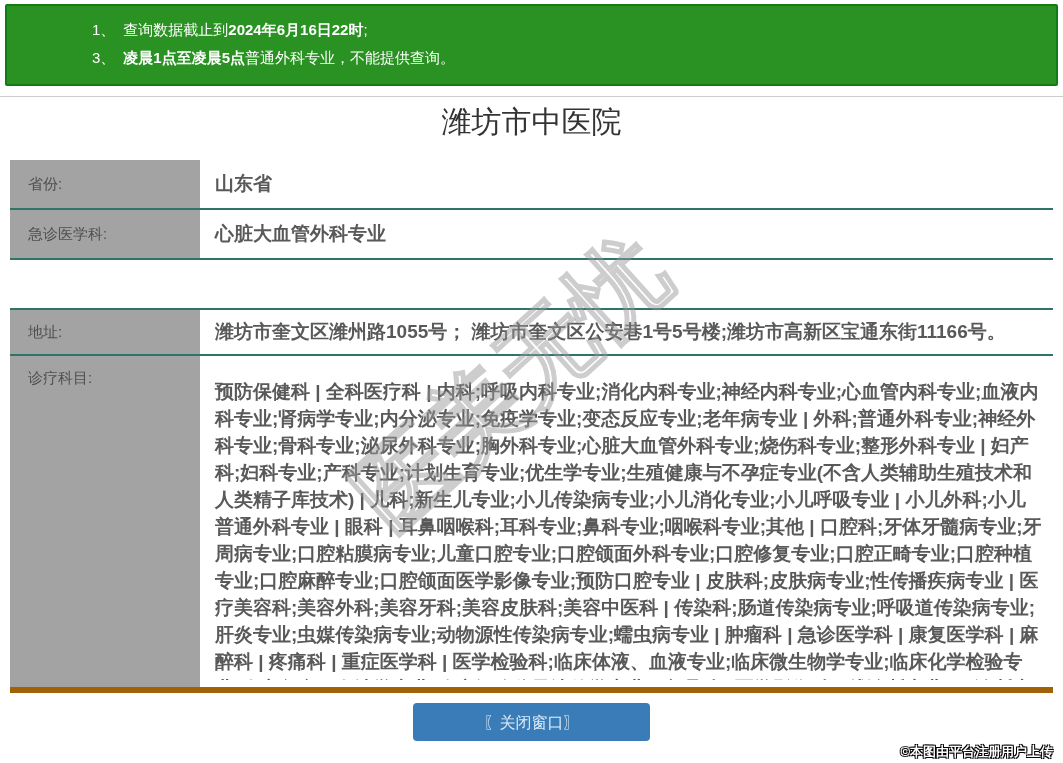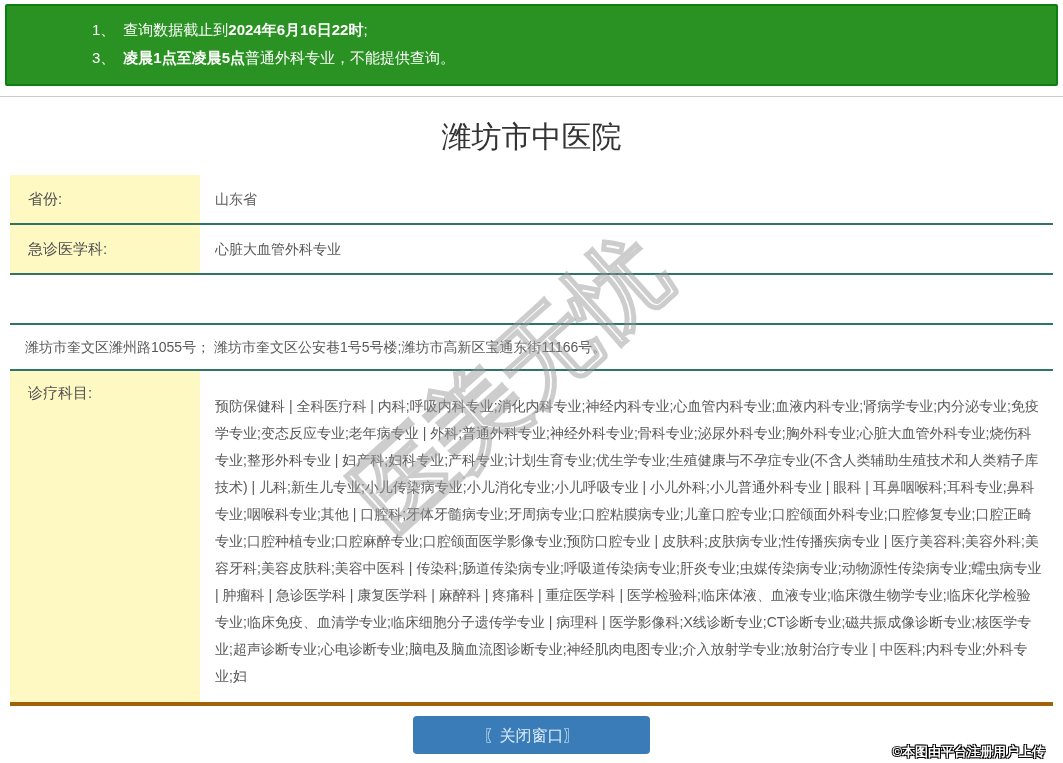--- a/index.html
+++ b/index.html
@@ -21,45 +21,46 @@
   .banner .notice-num{padding-right:8px;}
   .banner b{font-weight:bold;}
   
   .top-rule{border:none;border-top:1px solid #cccccc;margin:10px 0 0 0;}
   
   .page-title{
     text-align:center;
     font-size:30px;
     font-weight:400;
     color:#333333;
-    margin:20px 0 18px 0;
+    margin:5px 0 18px 0;
     line-height:40px;
   }
   
   .detail-table{margin:0 10px;}
   .detail-row{
     display:flex;
     border-bottom:2px solid #2e7568;
   }
-  .detail-row.last{border-bottom:4px solid #a16207;}
+  .detail-row.last{border-bottom:6px solid #a16207;}
   .detail-label{
     flex:0 0 190px;
-    background:#fef9c3;
+    background:#a3a3a3;
     color:#4f4f4f;
     font-size:15px;
     padding-left:18px;
     box-sizing:border-box;
   }
   .detail-value{
     flex:1;
     color:#595959;
-    font-size:14px;
+    font-size:19px;
     padding-left:15px;
     padding-right:10px;
     box-sizing:border-box;
+    font-weight:bold;
   }
   .row-short{height:48px;}
   .row-short .detail-label,.row-short .detail-value{line-height:48px;}
   .row-addr{height:44px;}
   .row-addr .detail-label,.row-addr .detail-value{line-height:44px;}
   .row-tall{height:331px;overflow:hidden;}
   .row-tall .detail-label{padding-top:13px;}
   .row-tall .detail-value{padding-top:22px;line-height:27px;overflow:hidden;height:324px;}
   .detail-value.nowrap{white-space:nowrap;overflow:hidden;}
   
@@ -85,21 +86,21 @@
     font-weight:bold;
     line-height:110px;
     white-space:nowrap;
     color:rgba(255,255,255,0.08);
     -webkit-text-stroke:2px rgba(145,145,145,0.45);
     pointer-events:none;
     z-index:5;
   }
   .corner-watermark{
     position:absolute;
-    right:18px;bottom:2px;
+    right:10px;bottom:2px;
     font-size:13px;
     font-weight:bold;
     color:#ffffff;
     text-shadow:-1px -1px 0 #000,1px -1px 0 #000,-1px 1px 0 #000,1px 1px 0 #000;
     z-index:6;
     margin-left:12px;
   }
 </style>
 </head>
 <body>
@@ -122,20 +123,21 @@
 
   <div class="detail-row row-short">
     <div class="detail-label">急诊医学科:</div>
     <div class="detail-value nowrap">心脏大血管外科专业</div>
   </div>
 
   <div class="detail-row row-short">
   </div>
 
   <div class="detail-row row-addr">
+    <div class="detail-label">地址:</div>
     <div class="detail-value nowrap">潍坊市奎文区潍州路1055号； 潍坊市奎文区公安巷1号5号楼;潍坊市高新区宝通东街11166号。</div>
   </div>
 
   <div class="detail-row row-tall last">
     <div class="detail-label">诊疗科目:</div>
     <div class="detail-value">预防保健科 | 全科医疗科 | 内科;呼吸内科专业;消化内科专业;神经内科专业;心血管内科专业;血液内科专业;肾病学专业;内分泌专业;免疫学专业;变态反应专业;老年病专业 | 外科;普通外科专业;神经外科专业;骨科专业;泌尿外科专业;胸外科专业;心脏大血管外科专业;烧伤科专业;整形外科专业 | 妇产科;妇科专业;产科专业;计划生育专业;优生学专业;生殖健康与不孕症专业(不含人类辅助生殖技术和人类精子库技术) | 儿科;新生儿专业;小儿传染病专业;小儿消化专业;小儿呼吸专业 | 小儿外科;小儿普通外科专业 | 眼科 | 耳鼻咽喉科;耳科专业;鼻科专业;咽喉科专业;其他 | 口腔科;牙体牙髓病专业;牙周病专业;口腔粘膜病专业;儿童口腔专业;口腔颌面外科专业;口腔修复专业;口腔正畸专业;口腔种植专业;口腔麻醉专业;口腔颌面医学影像专业;预防口腔专业 | 皮肤科;皮肤病专业;性传播疾病专业 | 医疗美容科;美容外科;美容牙科;美容皮肤科;美容中医科 | 传染科;肠道传染病专业;呼吸道传染病专业;肝炎专业;虫媒传染病专业;动物源性传染病专业;蠕虫病专业 | 肿瘤科 | 急诊医学科 | 康复医学科 | 麻醉科 | 疼痛科 | 重症医学科 | 医学检验科;临床体液、血液专业;临床微生物学专业;临床化学检验专业;临床免疫、血清学专业;临床细胞分子遗传学专业 | 病理科 | 医学影像科;X线诊断专业;CT诊断专业;磁共振成像诊断专业;核医学专业;超声诊断专业;心电诊断专业;脑电及脑血流图诊断专业;神经肌肉电图专业;介入放射学专业;放射治疗专业 | 中医科;内科专业;外科专业;妇</div>
   </div>
 
 </div>
 

